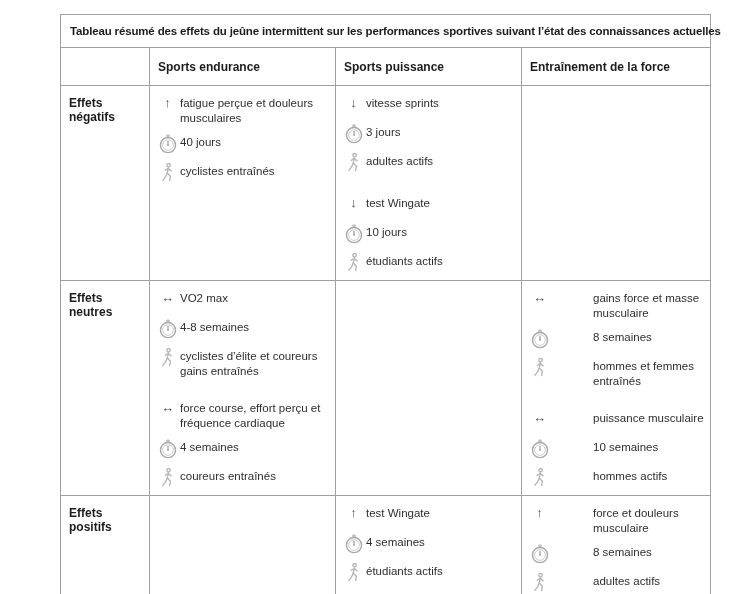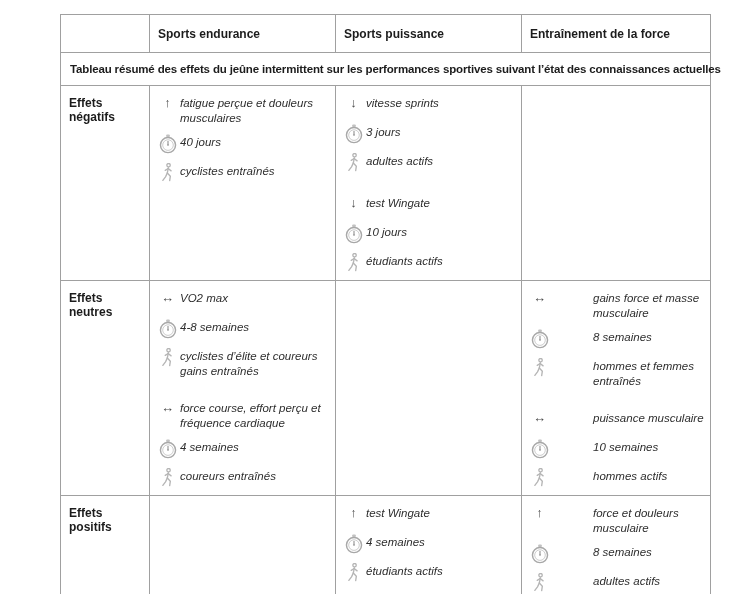--- a/index.html
+++ b/index.html
@@ -72,46 +72,45 @@
   }
   .arrow {
     font-size: 13px;
     line-height: 1.3;
     color: #4a4a4a;
   }
   .txt {
     line-height: 1.3;
     padding-top: 2px;
     color: #2e2e2e;
-    font-style: italic;
   }
   td.c-endurance .txt { max-width: 150px; }
   td.c-puissance .txt { max-width: 160px; }
   td.c-force     .txt { max-width: 128px; margin-left: 41px; }
 </style>
 </head>
 <body>
 
 <div class="page">
   <table class="tbl">
     <colgroup>
       <col style="width:89px">
       <col style="width:186px">
       <col style="width:186px">
       <col style="width:189px">
     </colgroup>
     <tbody>
       <tr>
+        <td class="title-cell" colspan="4">Tableau résumé des effets du jeûne intermittent sur les performances sportives suivant l’état des connaissances actuelles</td>
+      </tr>
+      <tr>
         <td class="head-cell"></td>
         <td class="head-cell">Sports endurance</td>
         <td class="head-cell">Sports puissance</td>
         <td class="head-cell">Entraînement de la force</td>
-      </tr>
-      <tr>
-        <td class="title-cell" colspan="4">Tableau résumé des effets du jeûne intermittent sur les performances sportives suivant l’état des connaissances actuelles</td>
       </tr>
       <tr class="r0">
         <td class="row-label">Effets négatifs</td>
         <td class="cell c-endurance">
             <div class="block">
               <div class="item">
                 <span class="icn arrow">↑</span>
                 <span class="txt">fatigue perçue et douleurs musculaires</span>
               </div>
               <div class="item">

